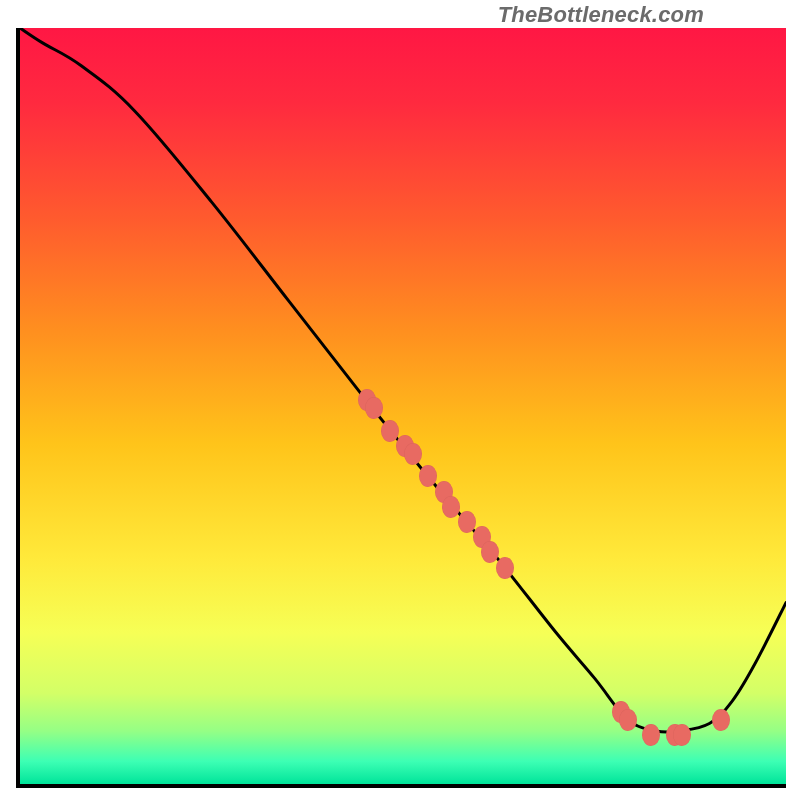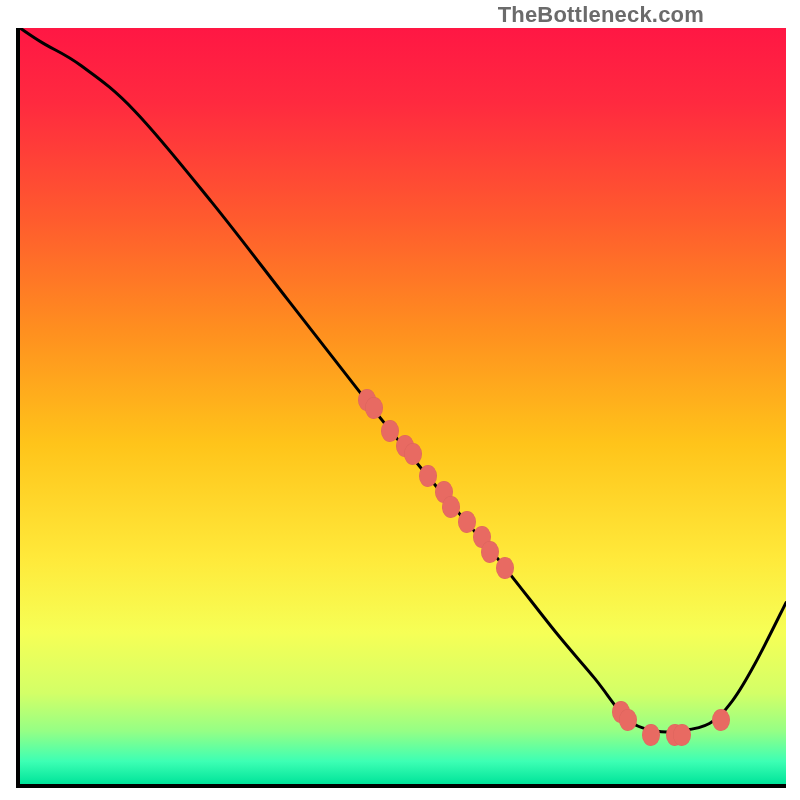--- a/index.html
+++ b/index.html
@@ -8,20 +8,21 @@
     width: 800px;
     height: 800px;
     overflow: hidden;
     background: #fff;
     font-family: Arial, Helvetica, sans-serif;
   }
   .stage {
     position: relative;
     width: 712px;
     height: 800px;
+    font-style: italic;
   }
   .watermark {
     position: absolute;
     top: 2px;
     right: 8px;
     font-size: 22px;
     font-weight: 600;
     color: #6b6b6b;
     letter-spacing: 0.2px;
   }

